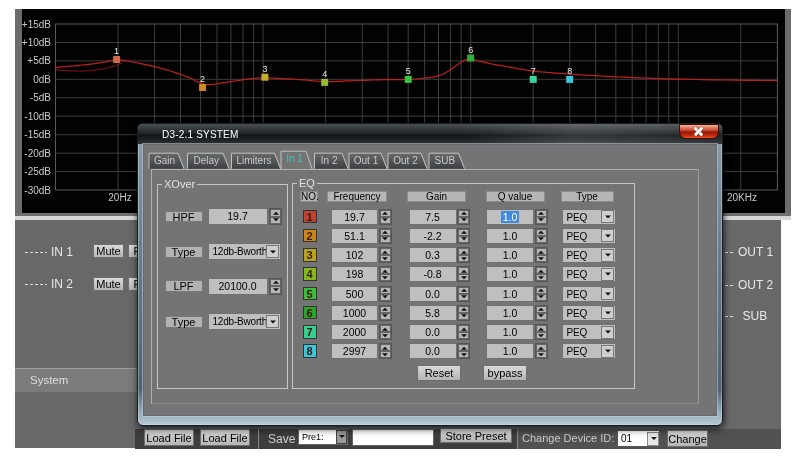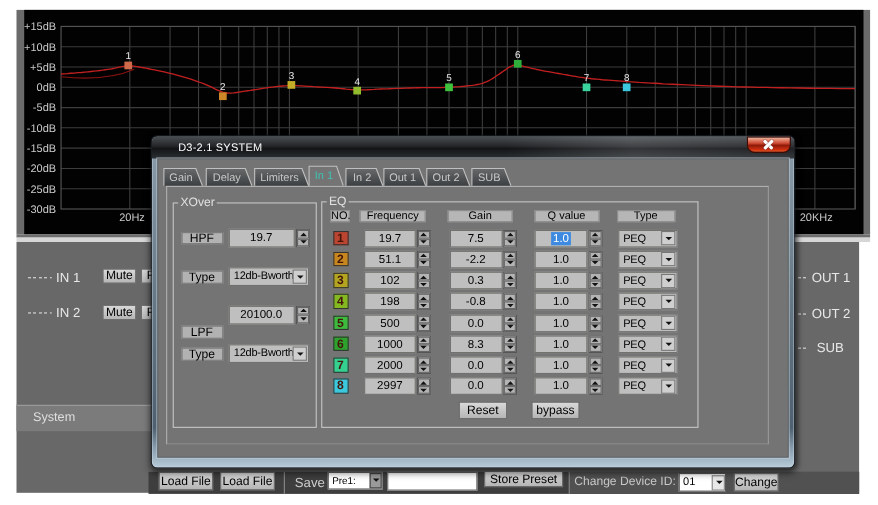--- a/index.html
+++ b/index.html
@@ -186,21 +186,21 @@
 <div class="sbtn" style="left:164.5px;top:210.5px;width:38px;height:11.5px;line-height:10px">HPF</div>
 <div class="fld" style="left:207.5px;top:208px;width:60px;height:17px;line-height:15px">19.7</div>
 <div class="spin" style="left:269px;top:208px;width:13px;height:17px">
       <div class="su"></div>
       <div class="sd"></div>
     </div>
 <div class="sbtn" style="left:164.5px;top:246px;width:38px;height:12px;line-height:11px">Type</div>
 <div class="combo" style="left:207.5px;top:243px;width:73.5px"><span>12db-Bworth</span><div class="cbtn" style="top:1px;right:1px">
         <div class="ca"></div>
       </div></div>
-<div class="sbtn" style="left:164.5px;top:296px;width:38px;height:11.5px;line-height:10px">LPF</div>
+<div class="sbtn" style="left:164.5px;top:280px;width:38px;height:11.5px;line-height:10px">LPF</div>
 <div class="fld" style="left:207.5px;top:277.5px;width:60px;height:17px;line-height:15px">20100.0</div>
 <div class="spin" style="left:269px;top:277.5px;width:13px;height:17px">
       <div class="su"></div>
       <div class="sd"></div>
     </div>
 <div class="sbtn" style="left:164.5px;top:315.5px;width:38px;height:12px;line-height:11px">Type</div>
 <div class="combo" style="left:207.5px;top:313px;width:73.5px"><span>12db-Bworth</span><div class="cbtn" style="top:1px;right:1px">
         <div class="ca"></div>
       </div></div>
 
@@ -305,21 +305,21 @@
     </div>
     <div class="combo" style="left:561.5px;top:285.5px;width:54px;height:16px"><span>PEQ</span><div class="cbtn">
         <div class="ca"></div>
       </div></div>
     <div class="badge" style="left:302.5px;top:305.75px;background:#2da32d">6</div>
     <div class="fld" style="left:331px;top:304.75px;width:47px">1000</div>
     <div class="spin" style="left:378.5px;top:304.75px;width:13px;height:16px">
       <div class="su"></div>
       <div class="sd"></div>
     </div>
-    <div class="fld" style="left:408.5px;top:304.75px;width:48px">8.3</div>
+    <div class="fld" style="left:408.5px;top:304.75px;width:48px">5.8</div>
     <div class="spin" style="left:457px;top:304.75px;width:13px;height:16px">
       <div class="su"></div>
       <div class="sd"></div>
     </div>
     <div class="fld" style="left:486px;top:304.75px;width:48px">1.0</div>
     <div class="spin" style="left:534.5px;top:304.75px;width:13px;height:16px">
       <div class="su"></div>
       <div class="sd"></div>
     </div>
     <div class="combo" style="left:561.5px;top:304.75px;width:54px;height:16px"><span>PEQ</span><div class="cbtn">

